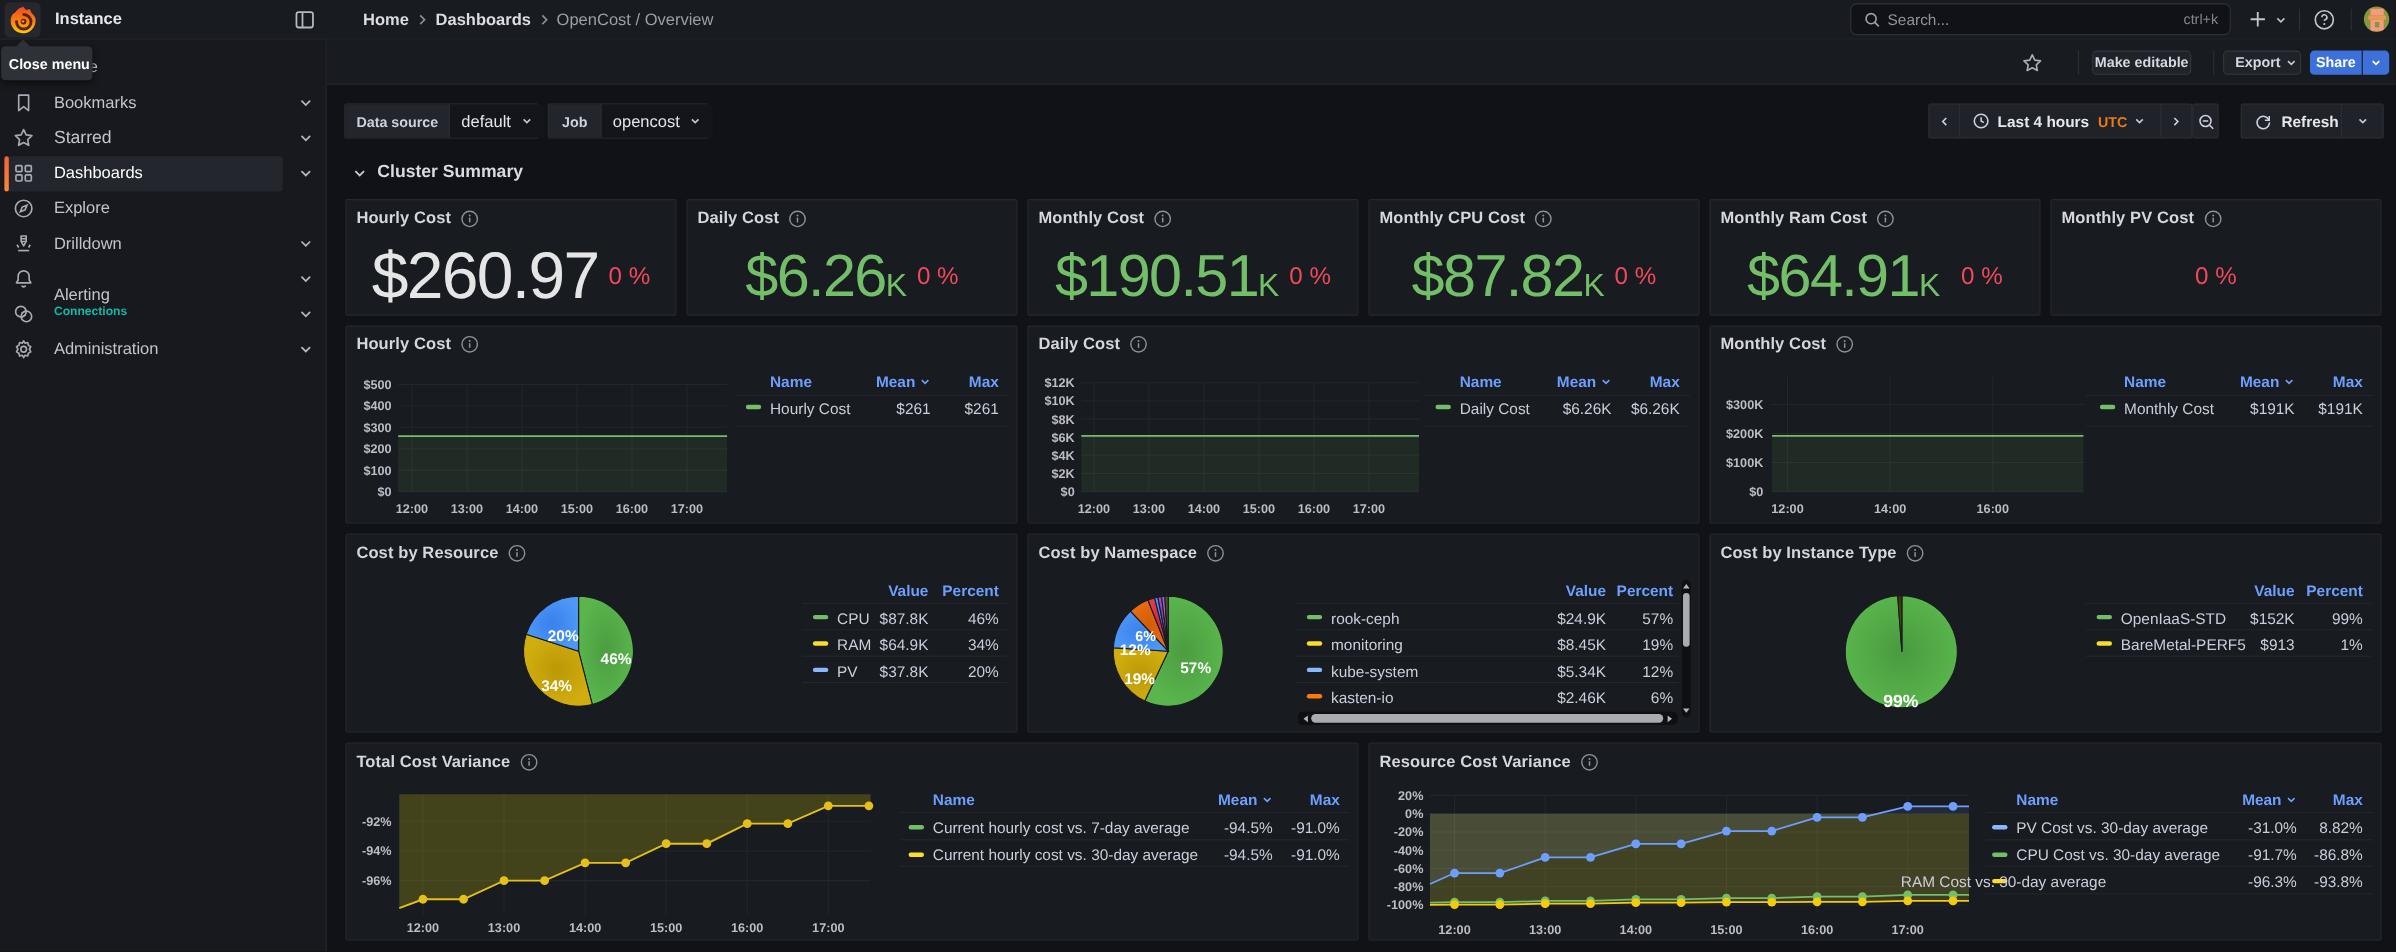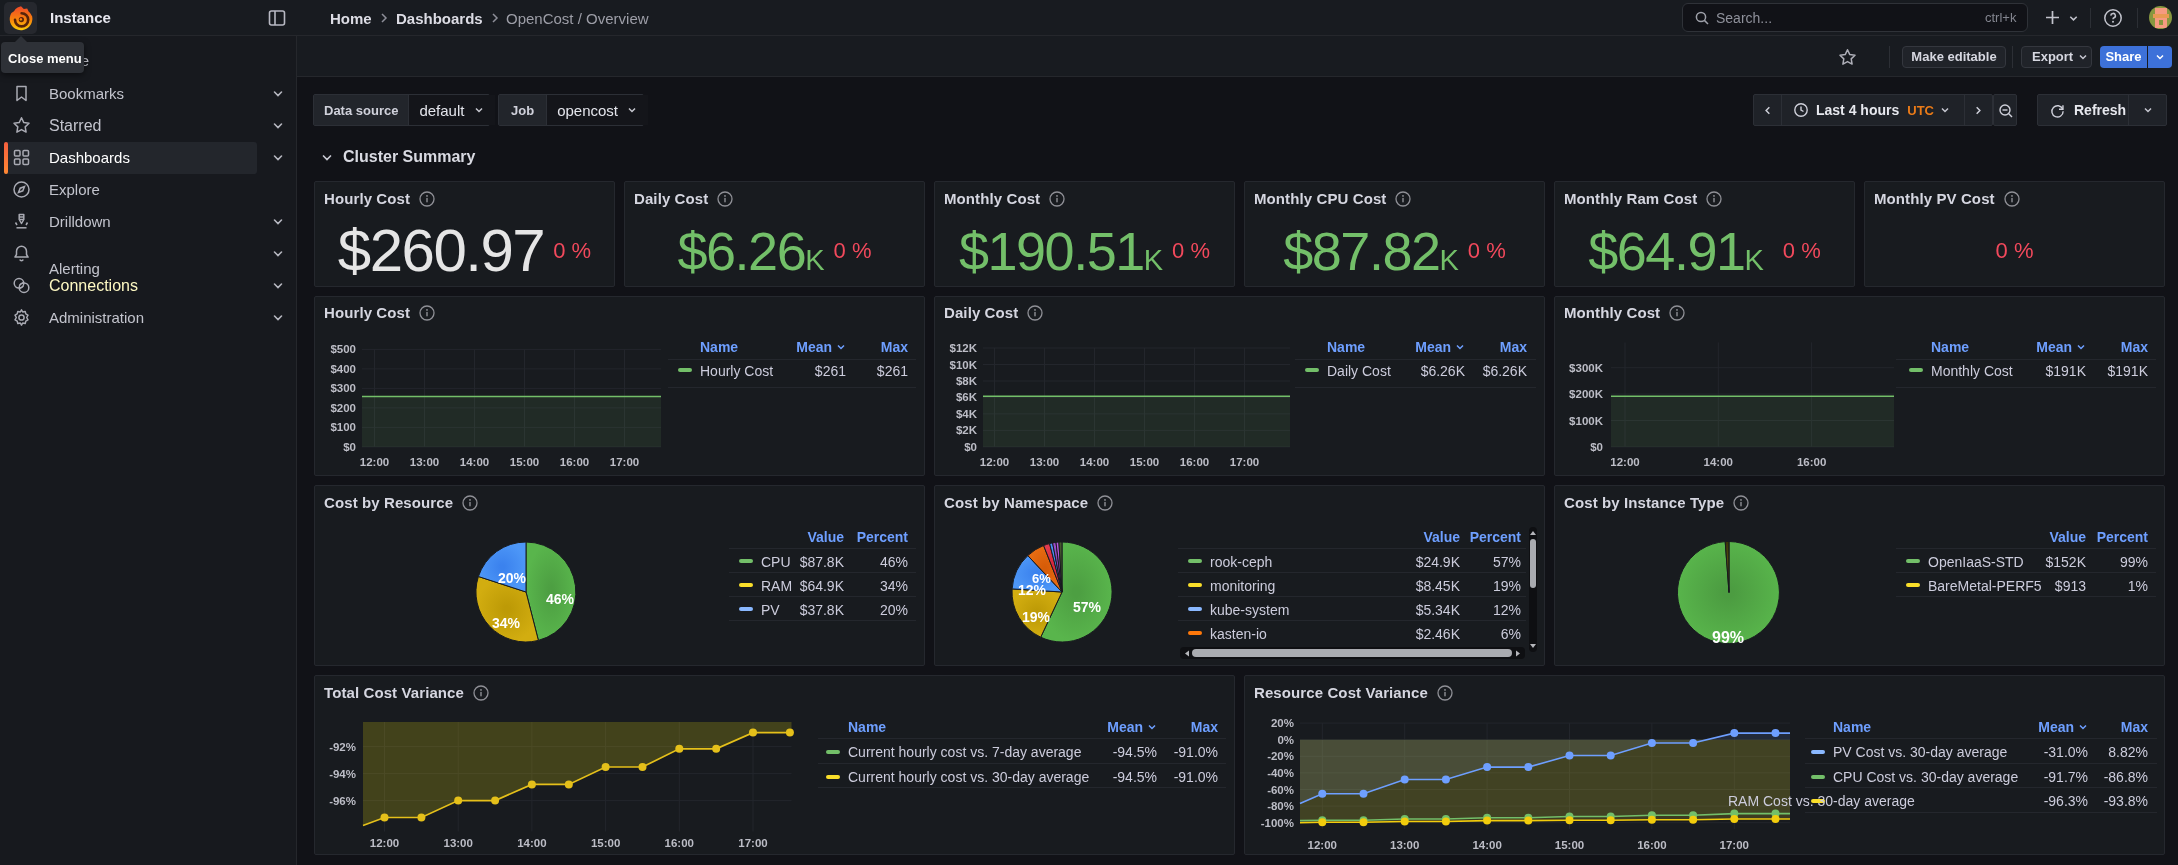--- a/index.html
+++ b/index.html
@@ -89,21 +89,21 @@
   </svg>
 <div class="abs" style="left:49px;top:260px;color:#c3c4cd;font-size:15px;font-weight:400">Alerting</div>
 <svg style="left:272px;top:248px" width="12" height="12" viewBox="0 0 12 12">
     <path d="M2.5 4 L6 7.5 9.5 4" stroke="#b6b7c0" stroke-width="1.6" fill="none" stroke-linecap="round"></path>
   </svg>
 <svg style="left:12px;top:276px" width="19" height="19" viewBox="0 0 19 19" fill="none" stroke="#a9aab3" stroke-width="1.5">
     <circle cx="7" cy="7.3" r="4.8"></circle>
     <circle cx="12" cy="11.7" r="4.8"></circle>
     <path d="M7.5 8.8 l4-2.5 M7.5 12.7 l4-2.5" stroke-width="1.3"></path>
   </svg>
-<div class="abs" style="left:49px;top:277px;color:#fef9c3;font-size:16px;font-weight:400">Connections</div>
+<div class="abs" style="left:49px;top:277px;color:#14b8a6;font-size:11px;font-weight:700">Connections</div>
 <svg style="left:272px;top:280px" width="12" height="12" viewBox="0 0 12 12">
     <path d="M2.5 4 L6 7.5 9.5 4" stroke="#b6b7c0" stroke-width="1.6" fill="none" stroke-linecap="round"></path>
   </svg>
 <svg style="left:12px;top:308px" width="19" height="19" viewBox="0 0 19 19" fill="none" stroke="#a9aab3" stroke-width="1.5">
     <circle cx="9.5" cy="9.5" r="2.6"></circle>
     <path d="M9.5 1.8 l1.2 2.2 2.5-.6 .6 2.5 2.2 1.2 -1.3 2.4 1.3 2.4 -2.2 1.2 -.6 2.5 -2.5-.6 -1.2 2.2 -1.2-2.2 -2.5 .6 -.6-2.5 -2.2-1.2 1.3-2.4 -1.3-2.4 2.2-1.2 .6-2.5 2.5 .6 Z" stroke-linejoin="round"></path>
   </svg>
 <div class="abs" style="left:49px;top:309px;color:#c3c4cd;font-size:15px;font-weight:400">Administration</div>
 <svg style="left:272px;top:312px" width="12" height="12" viewBox="0 0 12 12">
     <path d="M2.5 4 L6 7.5 9.5 4" stroke="#b6b7c0" stroke-width="1.6" fill="none" stroke-linecap="round"></path>
@@ -148,21 +148,21 @@
   <div class="abs" style="left:6px;top:2px;width:12px;height:6px;background:#f59a80"></div>
   <div class="abs" style="left:4px;top:8px;width:16px;height:4px;background:#e89a54"></div>
   <div class="abs" style="left:6px;top:12px;width:12px;height:10px;background:#f59a80"></div>
   <div class="abs" style="left:10px;top:14px;width:4px;height:5px;background:#87973f"></div>
 </div>
 
 <svg style="left:1838px;top:48px" width="19" height="19" viewBox="0 0 19 19">
     <path d="M9.5 1.8 l2.3 4.8 5.2 .7 -3.8 3.6 .9 5.2 -4.6-2.5 -4.6 2.5 .9-5.2 -3.8-3.6 5.2-.7 Z" stroke="#adaeb7" stroke-width="1.5" fill="none" stroke-linejoin="round"></path>
   </svg>
 <div class="abs" style="left:1889px;top:46px;width:1px;height:22px;background:#2c2f35"></div>
-<div class="abs" style="left:1902px;top:46px;width:104px;height:22px;background:#202329;border:1px solid #34373e;border-radius:4px;color:#d6d7e0;font-size:13px;font-weight:700;text-align:center;line-height:20px">Make editable</div>
+<div class="abs" style="left:1902px;top:46px;width:90px;height:22px;background:#202329;border:1px solid #34373e;border-radius:4px;color:#d6d7e0;font-size:13px;font-weight:700;text-align:center;line-height:20px">Make editable</div>
 <div class="abs" style="left:2012px;top:46px;width:1px;height:22px;background:#2c2f35"></div>
 <div class="abs" style="left:2021px;top:46px;width:71px;height:22px;background:#202329;border:1px solid #34373e;border-radius:4px;color:#d6d7e0;font-size:13px;font-weight:700;line-height:20px;padding-left:10px"><span style="display:inline-flex;align-items:center;gap:4px">Export <svg width="12" height="12" viewBox="0 0 12 12" style="position:static;margin-left:0px">
         <path d="M3 4.5 L6 7.5 9 4.5" stroke="#c6c7d0" stroke-width="1.5" fill="none"></path>
       </svg></span></div>
 <div class="abs" style="left:2100px;top:46px;width:47px;height:22px;background:#3d71d9;border-radius:4px 0 0 4px;color:#fff;font-size:13px;font-weight:700;text-align:center;line-height:22px">Share</div>
 <div class="abs" style="left:2148px;top:46px;width:24px;height:22px;background:#3d71d9;border-radius:0 4px 4px 0;display:flex;align-items:center;justify-content:center">
     <svg width="12" height="12" viewBox="0 0 12 12" style="position:static;margin-left:0px">
       <path d="M3 4.5 L6 7.5 9 4.5" stroke="#fff" stroke-width="1.5" fill="none"></path>
     </svg>
   </div>

